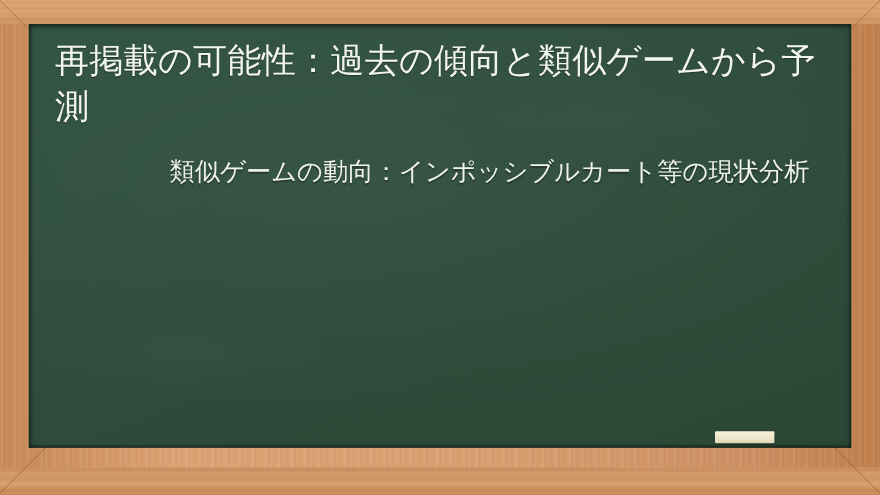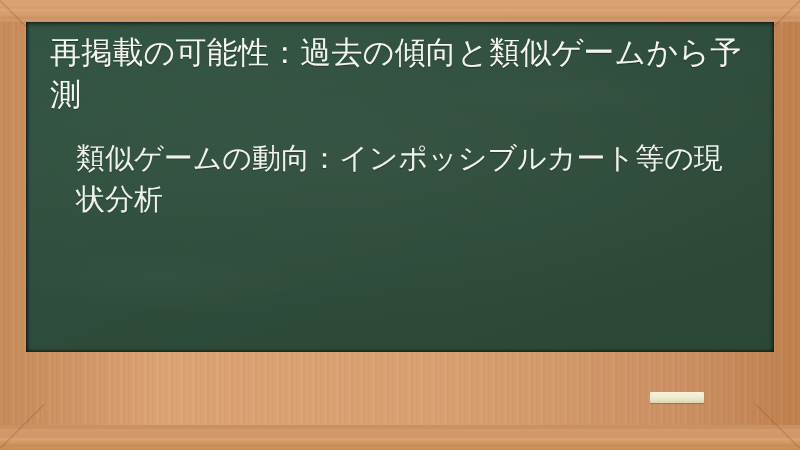--- a/index.html
+++ b/index.html
@@ -87,33 +87,32 @@
       ),
       linear-gradient(180deg, #cf9363 0%, #d79e6d 60%, #c8874f 100%);
   }
 
   
   #board {
     position: absolute;
     left: 26px;
     top: 22px;
     width: 748px;
-    height: 330px;
+    height: 385px;
     box-sizing: border-box;
     background:
       radial-gradient(ellipse 120% 90% at 42% 38%, rgba(255,255,255,0.035) 0%, rgba(0,0,0,0) 62%),
       linear-gradient(160deg, #325442 0%, #2f4d3c 45%, #2b4736 100%);
     box-shadow:
       inset 0 2px 4px rgba(0,0,0,0.45),
       inset 2px 0 3px rgba(0,0,0,0.35),
       inset -2px 0 3px rgba(0,0,0,0.25),
       inset 0 -2px 3px rgba(0,0,0,0.25);
     padding: 0;
     overflow: hidden;
-    font-family: Liberation Mono, monospace;
   }
 
   
   #board::before {
     content: "";
     position: absolute;
     inset: 0;
     background:
       radial-gradient(ellipse 30% 14% at 18% 78%, rgba(255,255,255,0.018), rgba(255,255,255,0) 70%),
       radial-gradient(ellipse 26% 10% at 72% 22%, rgba(255,255,255,0.015), rgba(255,255,255,0) 70%);
@@ -138,26 +137,27 @@
     max-width: 700px;
   }
 
   .bullets {
     list-style: none;
     margin: 22px 0 0 0;
     padding: 0 0 0 28px;
   }
   .bullets li {
     color: #eef1ec;
-    font-size: 29px;
+    font-size: 23px;
     line-height: 1.42;
     font-weight: 400;
     margin: 0 0 12px 0;
     max-width: 660px;
     text-shadow: 0 1px 1px rgba(0,0,0,0.3);
+    text-align: right;
   }
   .bullets li:last-child { margin-bottom: 0; }
 
   
   #chalk {
     position: absolute;
     left: 650px;
     top: 392px;
     width: 54px;
     height: 11px;

